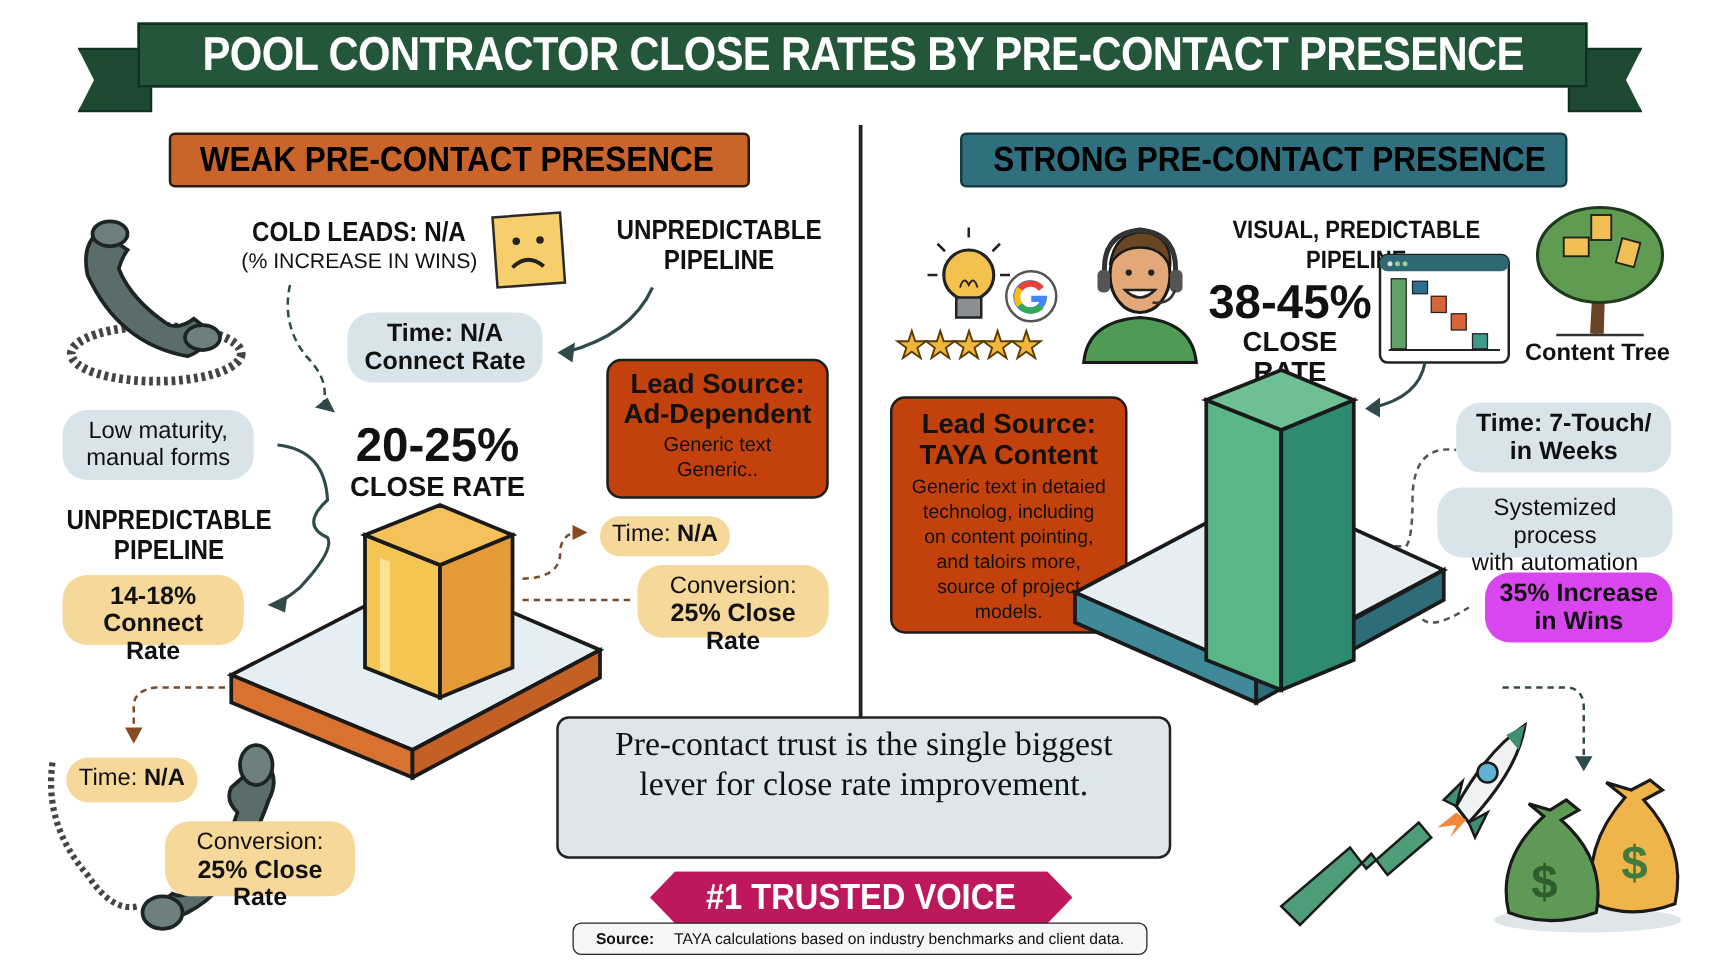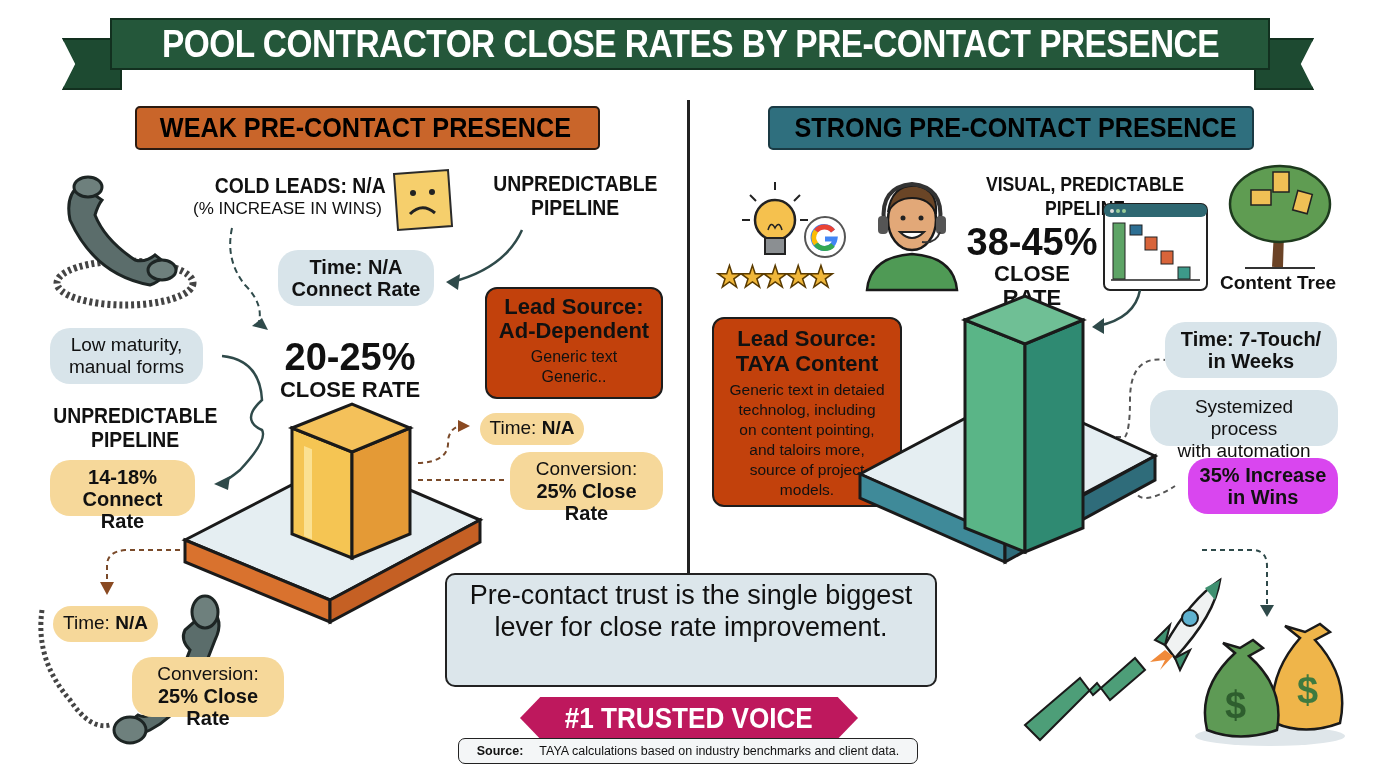--- a/index.html
+++ b/index.html
@@ -34,21 +34,21 @@
   .bubble-blue { background: #d8e4ea; }
   .bubble-yellow { background: #f6d89a; }
   .bubble-green { background: #d946ef; }
   .bubble-outlined { border: 2px solid #1d1d1d; background: #c2410c; border-radius: 12px; }
   .b-text { font-size: 19px; }
   .b-bold { font-size: 20px; font-weight: 700; }
 
   
   #takeaway { left: 445px; top: 573px; width: 492px; height: 114px; background: #dce6eb; border: 2px solid #222; border-radius: 10px; text-align: center; padding-top: 4px; }
   #takeaway-title { font-weight: 700; font-size: 30px; line-height: 36px; }
-  #takeaway-body { font-size: 27px; line-height: 32px; }
+  #takeaway-body { font-size: 27px; line-height: 32px; font-family: Liberation Serif, serif; }
 
   
   #trusted { left: 520px; top: 697px; width: 338px; height: 42px; background: #be185d; clip-path: polygon(6% 0, 94% 0, 100% 50%, 94% 100%, 6% 100%, 0 50%); display: flex; align-items: center; justify-content: center; }
   #trusted span { color: #fff; font-weight: 700; font-size: 29px; transform: scaleX(0.9); white-space: nowrap; }
   #source { left: 458px; top: 738px; width: 460px; height: 26px; border: 1.5px solid #222; border-radius: 7px; background: #f4f6f7; font-size: 12.5px; display: flex; align-items: center; justify-content: center; white-space: nowrap; }
   #source b { margin-right: 16px; }
 
   svg { position: absolute; overflow: visible; }
 </style>
 </head>
@@ -66,21 +66,21 @@
   <span>WEAK PRE-CONTACT PRESENCE</span>
 </div>
 
 <svg style="left:40px;top:165px;width:170px;height:150px" viewBox="0 0 170 150">
   <ellipse cx="85" cy="118" rx="68" ry="22" fill="none" stroke="#444" stroke-width="7" stroke-dasharray="3 3"></ellipse>
   <path d="M40 20 Q25 30 30 55 Q55 110 110 120 Q125 115 128 100 L115 90 Q105 98 95 95 Q65 75 55 50 Q58 40 62 35 Z" fill="#5b6d6b" stroke="#1d2524" stroke-width="3"></path>
   <ellipse cx="48" cy="22" rx="14" ry="10" fill="#6e807d" stroke="#1d2524" stroke-width="3"></ellipse>
   <ellipse cx="122" cy="105" rx="14" ry="10" fill="#6e807d" stroke="#1d2524" stroke-width="3"></ellipse>
 </svg>
 
-<div class="abs label-big center" style="left:200px;top:174px;width:200px">
+<div class="abs label-big center" style="left:187px;top:174px;width:200px">
   <div><span class="heading-cond">COLD LEADS: N/A</span></div>
 </div>
 <div class="abs center" style="left:180px;top:199px;width:215px;font-size:17px">(% INCREASE IN WINS)</div>
 
 <svg style="left:390px;top:168px;width:66px;height:66px" viewBox="0 0 66 66">
   <polygon points="4,6 58,2 62,58 8,62" fill="#f6cf6c" stroke="#2a2a2a" stroke-width="2"></polygon>
   <circle cx="23" cy="25" r="3" fill="#222"></circle>
     <circle cx="42" cy="24" r="3" fill="#222"></circle>
   <path d="M20 46 Q32 34 45 45" fill="none" stroke="#222" stroke-width="3"></path>
 </svg>

